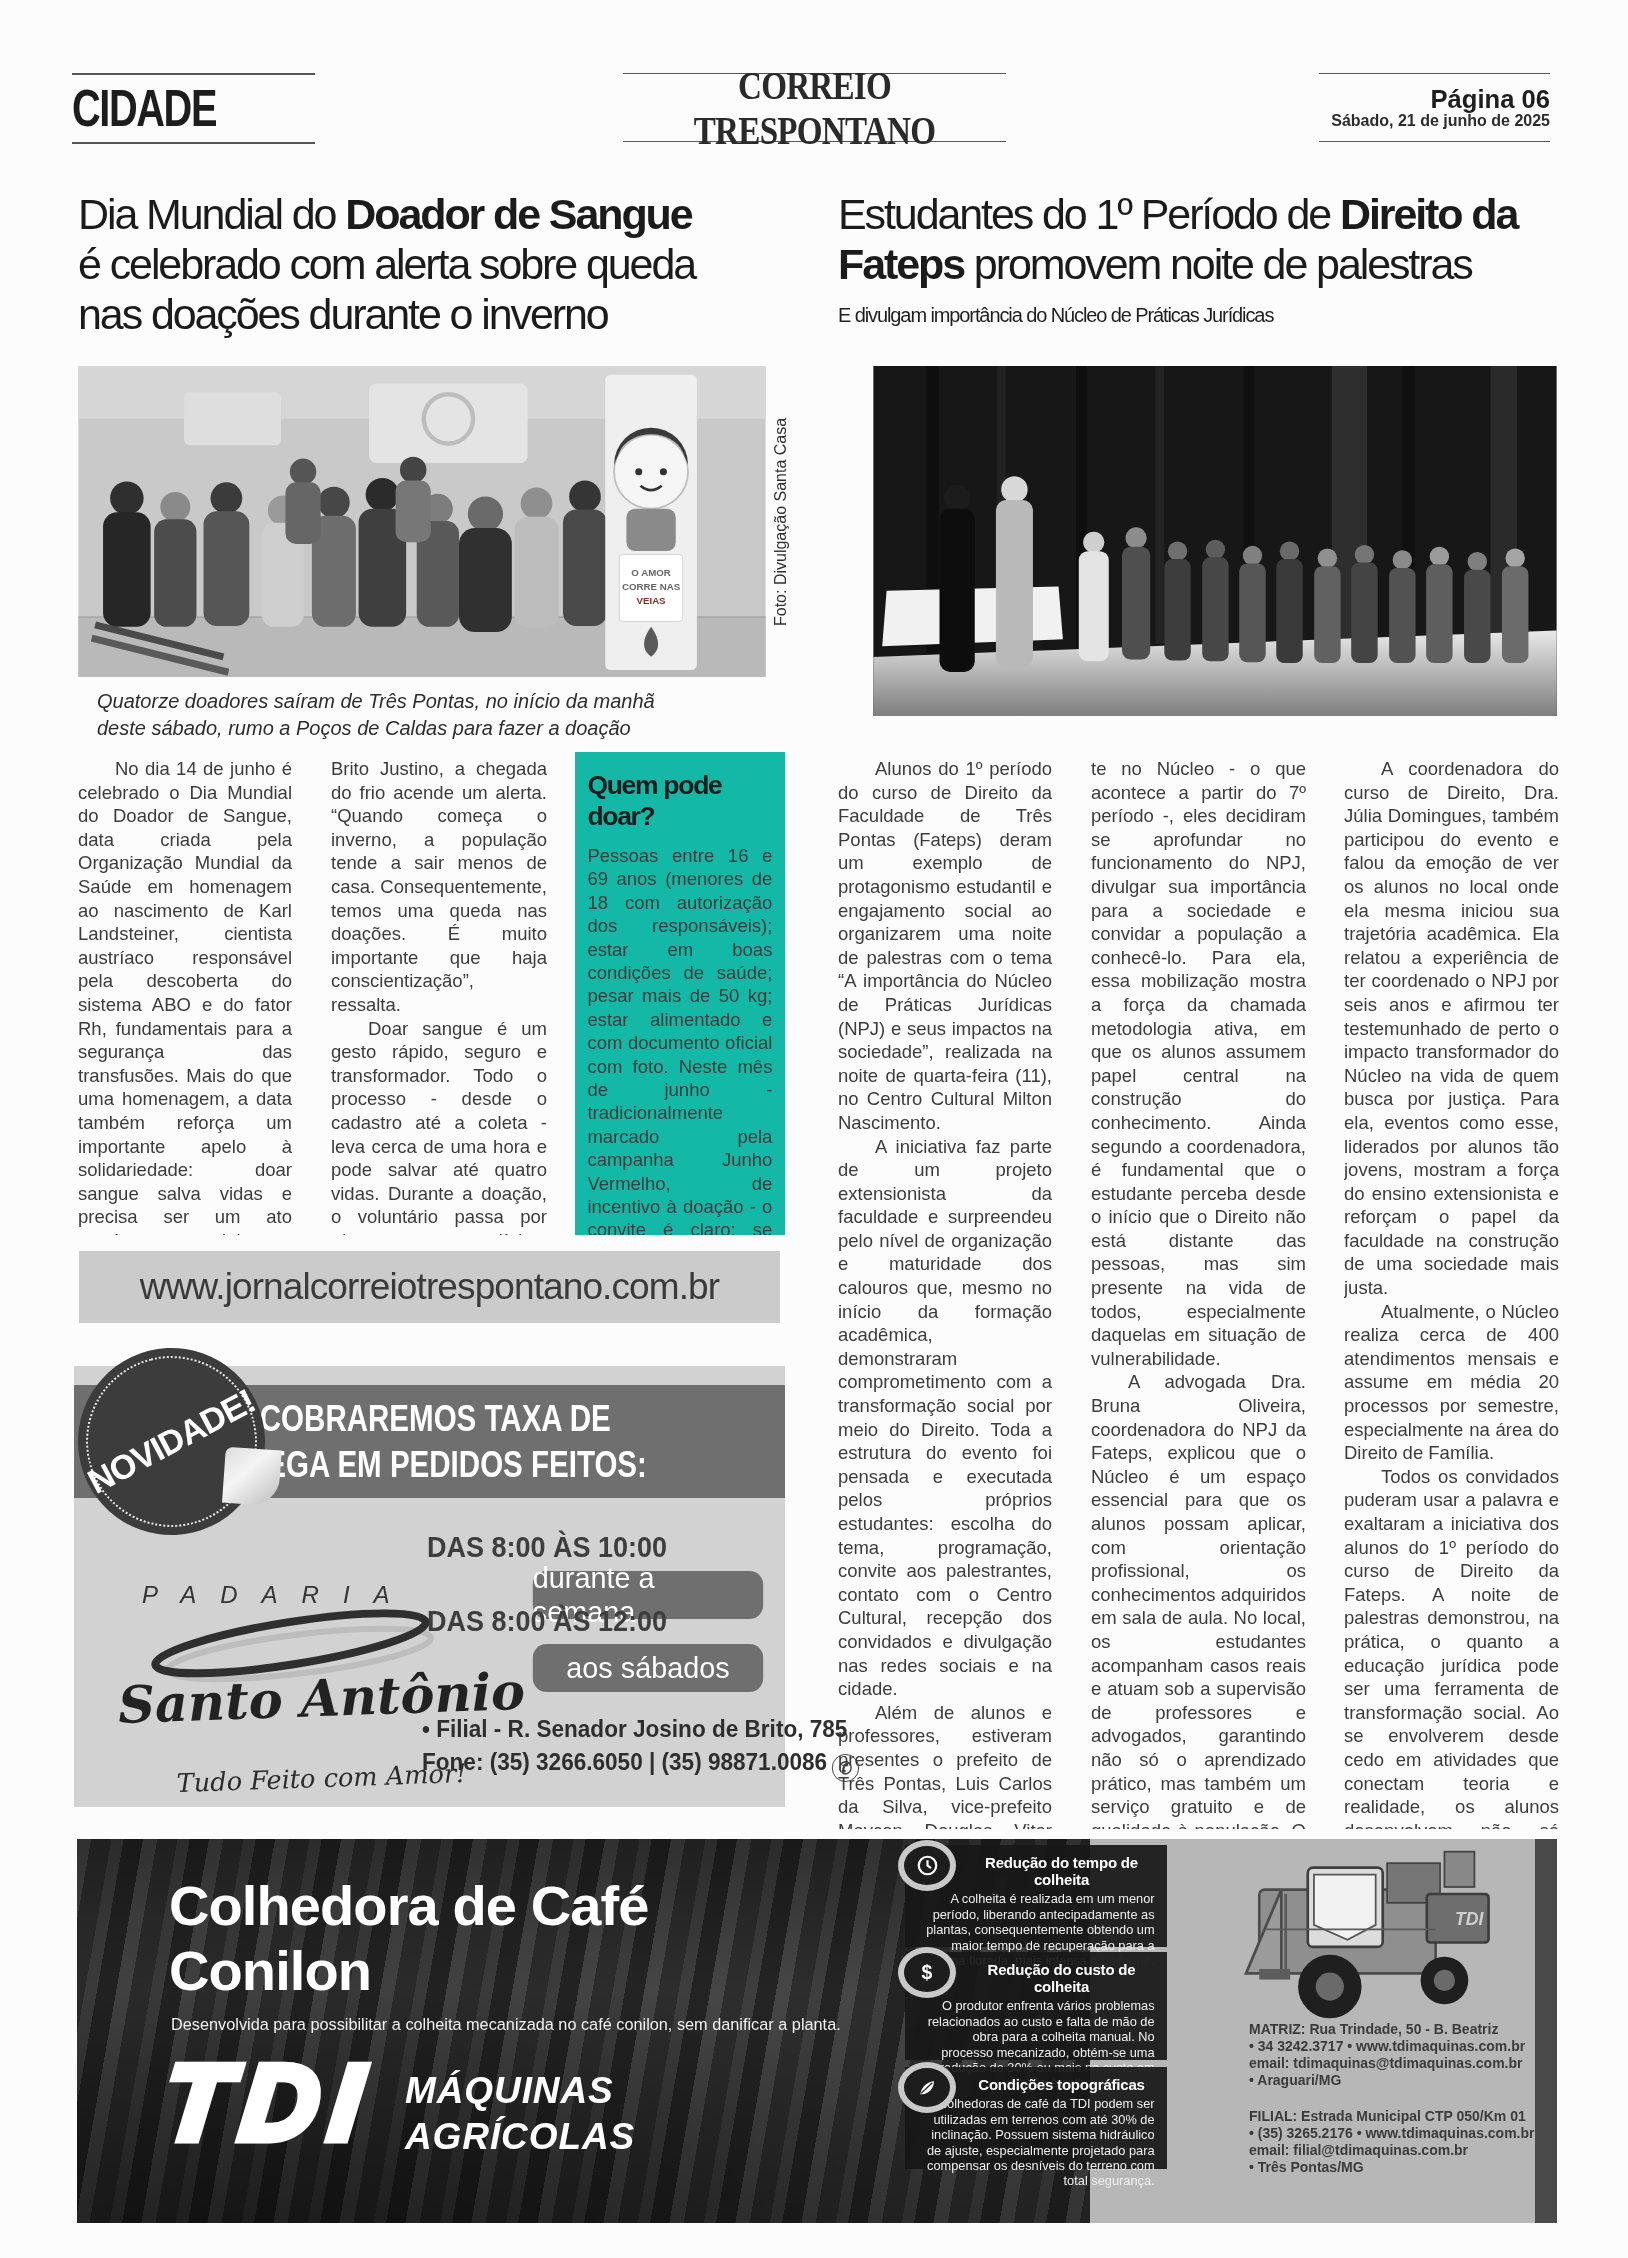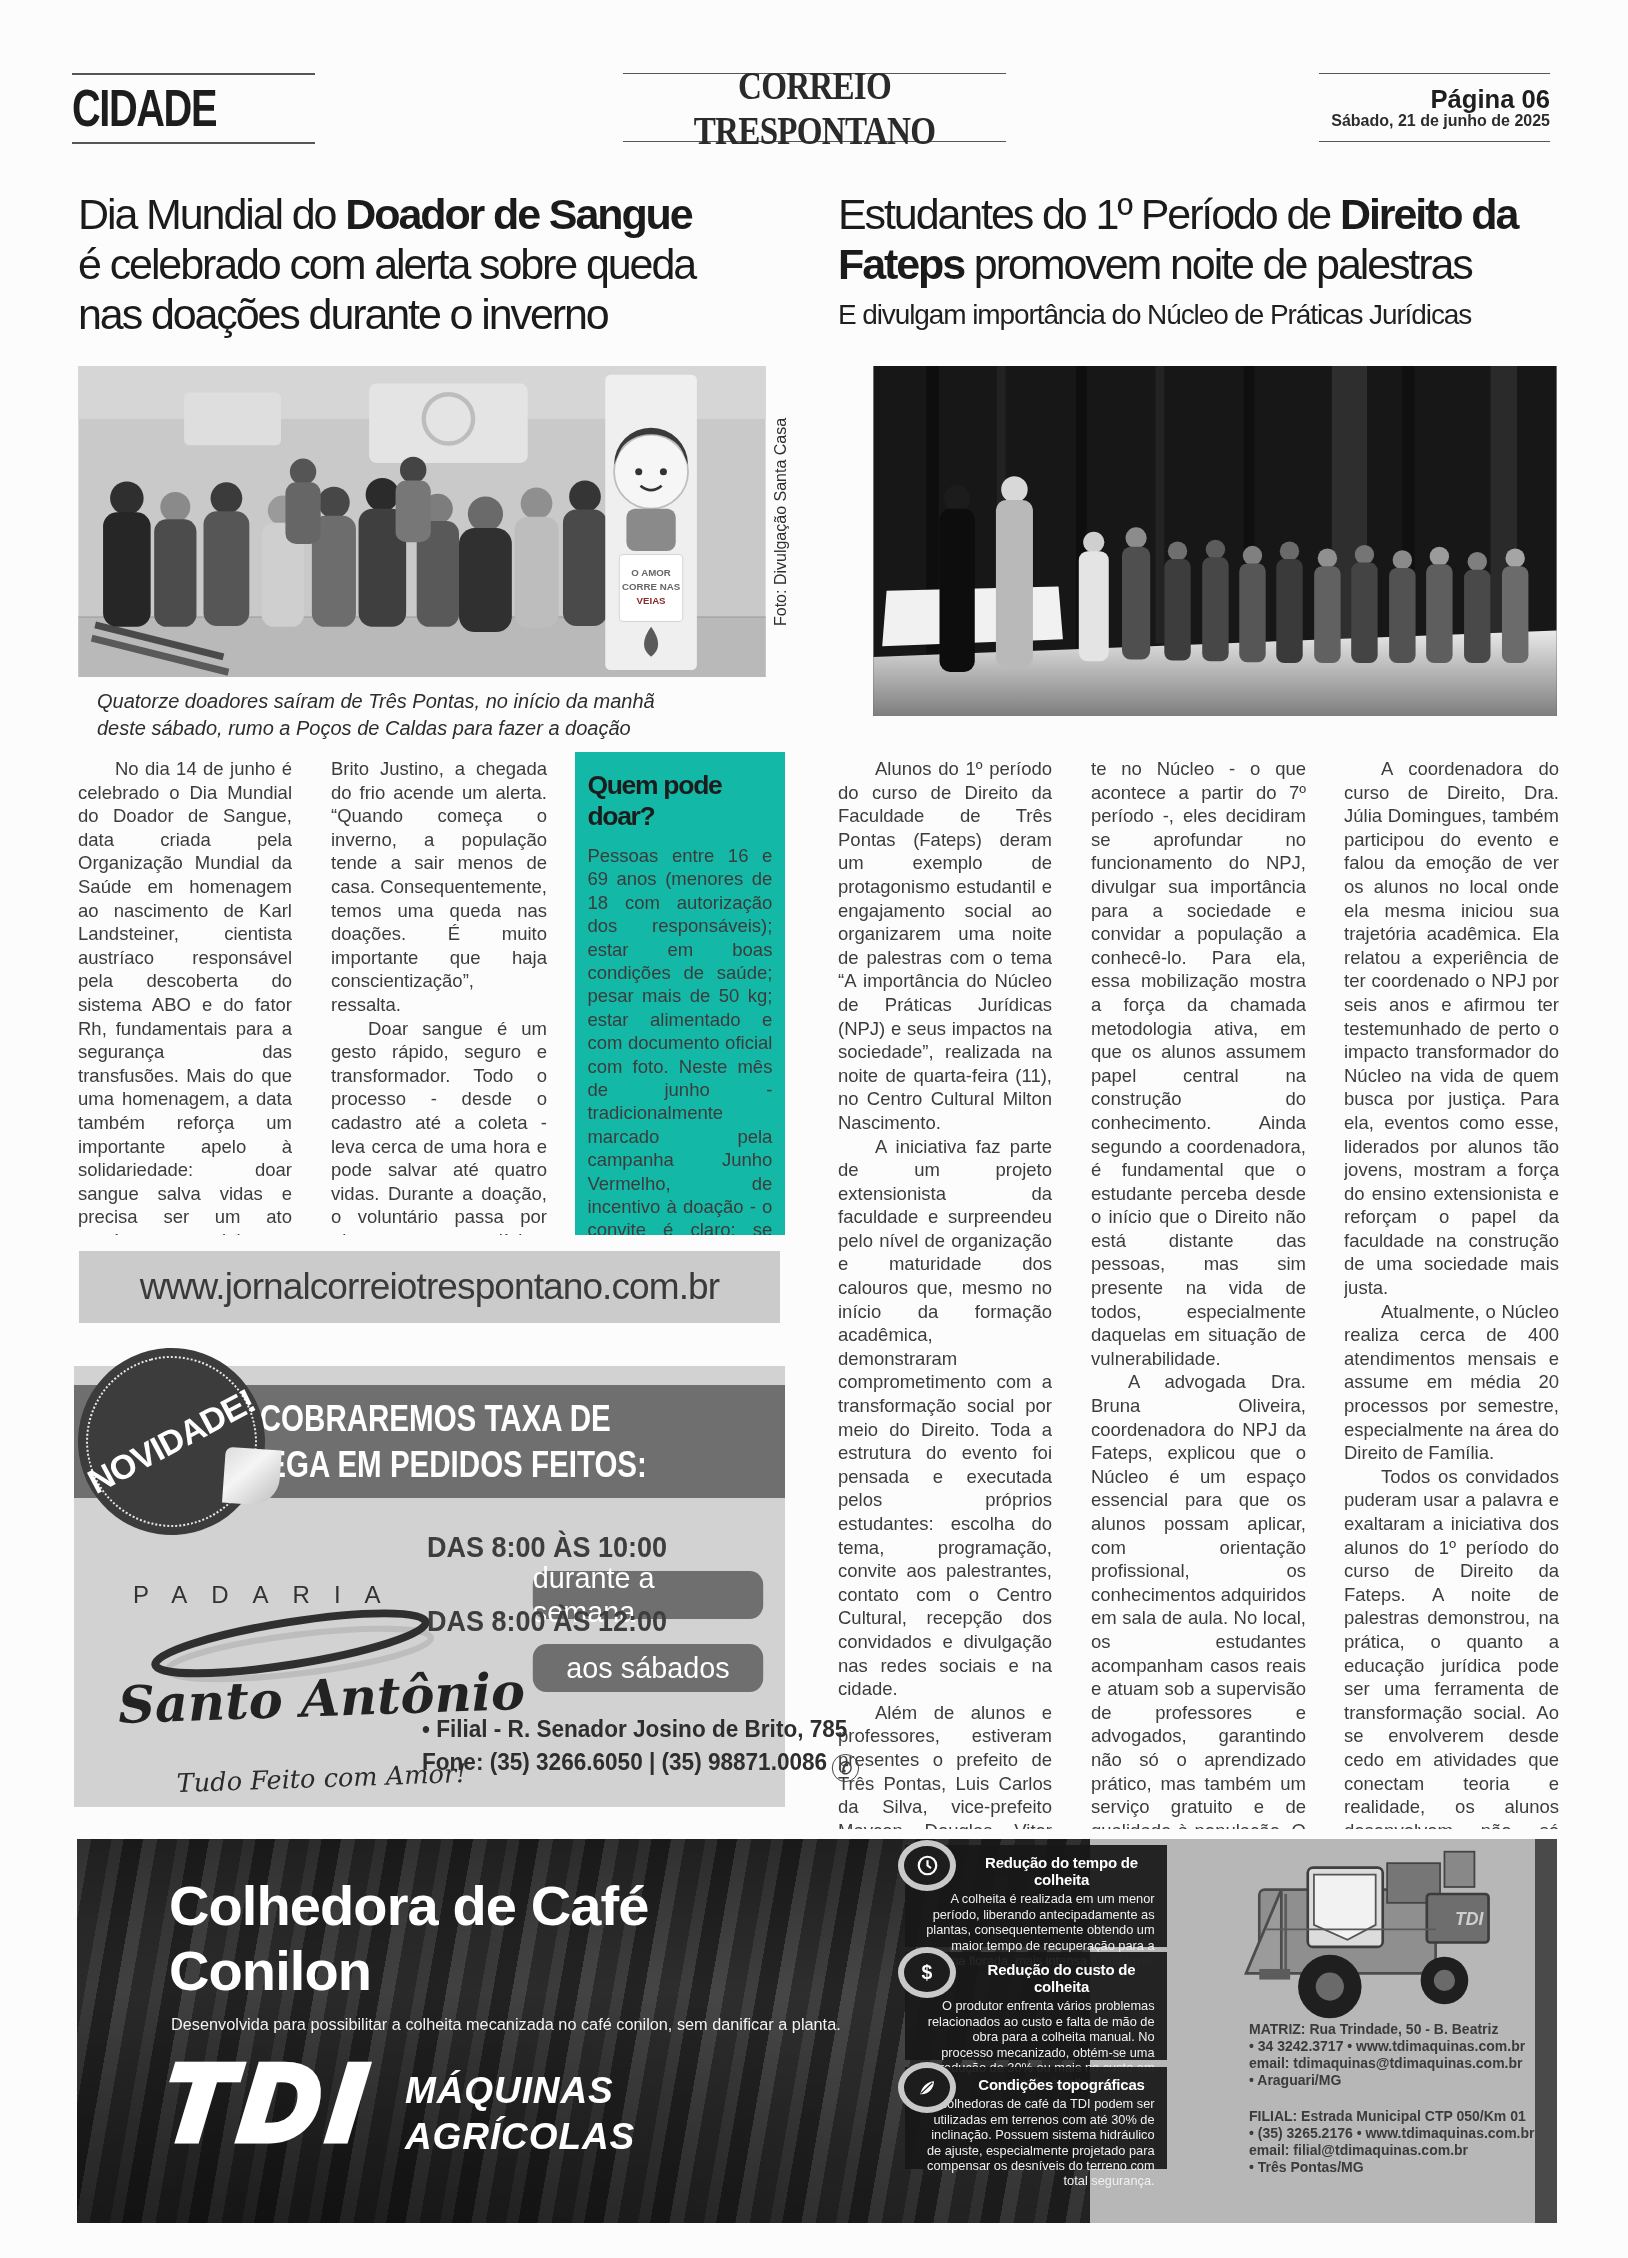--- a/index.html
+++ b/index.html
@@ -11,21 +11,21 @@
   .hdr-thin{border-top-width:1.8px;border-bottom-width:1.8px;}
   .section-title{font-size:51px;font-weight:700;color:#1d1d1d;letter-spacing:-1.8px;transform:scaleX(.78);transform-origin:left center;line-height:53px;}
   .masthead{font-family:"Liberation Serif",serif;font-weight:700;font-size:39px;color:#2a2a2a;text-align:center;transform:scaleX(.85);letter-spacing:-0.9px;}
   .pageinfo{text-align:right;line-height:1.05;}
   .pageinfo .pg{font-size:25.6px;font-weight:700;color:#1e1e1e;}
   .pageinfo .dt{font-size:16px;font-weight:700;color:#2c2c2c;}
 
   
   .headline{font-size:43px;line-height:50px;letter-spacing:-2.1px;color:#1b1b1b;font-weight:400;}
   .headline b{font-weight:700;letter-spacing:-2.1px;}
-  .subhead{font-size:28px;letter-spacing:-1.1px;color:#1f1f1f;margin-top:8.8px;line-height:34px;}
+  .subhead{font-size:20px;letter-spacing:-1.1px;color:#1f1f1f;margin-top:8.8px;line-height:34px;}
 
   
   .photo{display:block;}
   .photo-credit{writing-mode:vertical-rl;transform:rotate(180deg);font-size:16px;color:#2f2f2f;display:flex;align-items:center;justify-content:center;}
   .caption{font-style:italic;font-size:20px;line-height:27px;color:#2d2d2d;}
 
   
   .bodycol{position:absolute;top:757px;overflow:hidden;text-align:justify;font-size:18.5px;line-height:23.6px;color:#3c3c3c;}
   .bodycol p{margin:0;text-indent:37px;}
   .bodycol p.cont{text-indent:0;}
@@ -297,21 +297,21 @@
       <div class="bandline">NÃO COBRAREMOS TAXA DE</div>
       <div class="bandline">ENTREGA EM PEDIDOS FEITOS:</div>
     </div>
     <div class="badge">
         <span>NOVIDADE!</span>
       </div>
 
     <div class="pad-time" style="left:353px;top:164px;width:221px;text-align:center;">DAS 8:00 ÀS 10:00</div>
     <div class="pill" style="left:454px;top:205px;width:240px;height:48px;">durante a semana</div>
 
-    <div class="pad-word" style="left:59px;top:215px;">PADARIA</div>
+    <div class="pad-word" style="left:68px;top:215px;font-style:italic;">PADARIA</div>
     <svg class="abs" style="left:62px;top:242px;" width="318" height="76" viewBox="0 0 360 86">
       <ellipse cx="185" cy="52" rx="150" ry="22" fill="none" stroke="#bdbdbd" stroke-width="7" transform="rotate(-7 185 52)"></ellipse>
       <ellipse cx="175" cy="40" rx="155" ry="24" fill="none" stroke="#2f2f2f" stroke-width="9" transform="rotate(-9 175 40)"></ellipse>
     </svg>
     <div class="brandname" style="left:26.5px;top:302px;width:441px;text-align:center;">Santo Antônio</div>
     <div class="tagline" style="left:62px;top:397px;width:371px;text-align:center;">Tudo Feito com Amor!</div>
 
     <div class="pad-time" style="left:353px;top:238px;width:221px;text-align:center;">DAS 8:00 ÀS 12:00</div>
     <div class="pill" style="left:454px;top:278px;width:240px;height:48px;">aos sábados</div>
 

